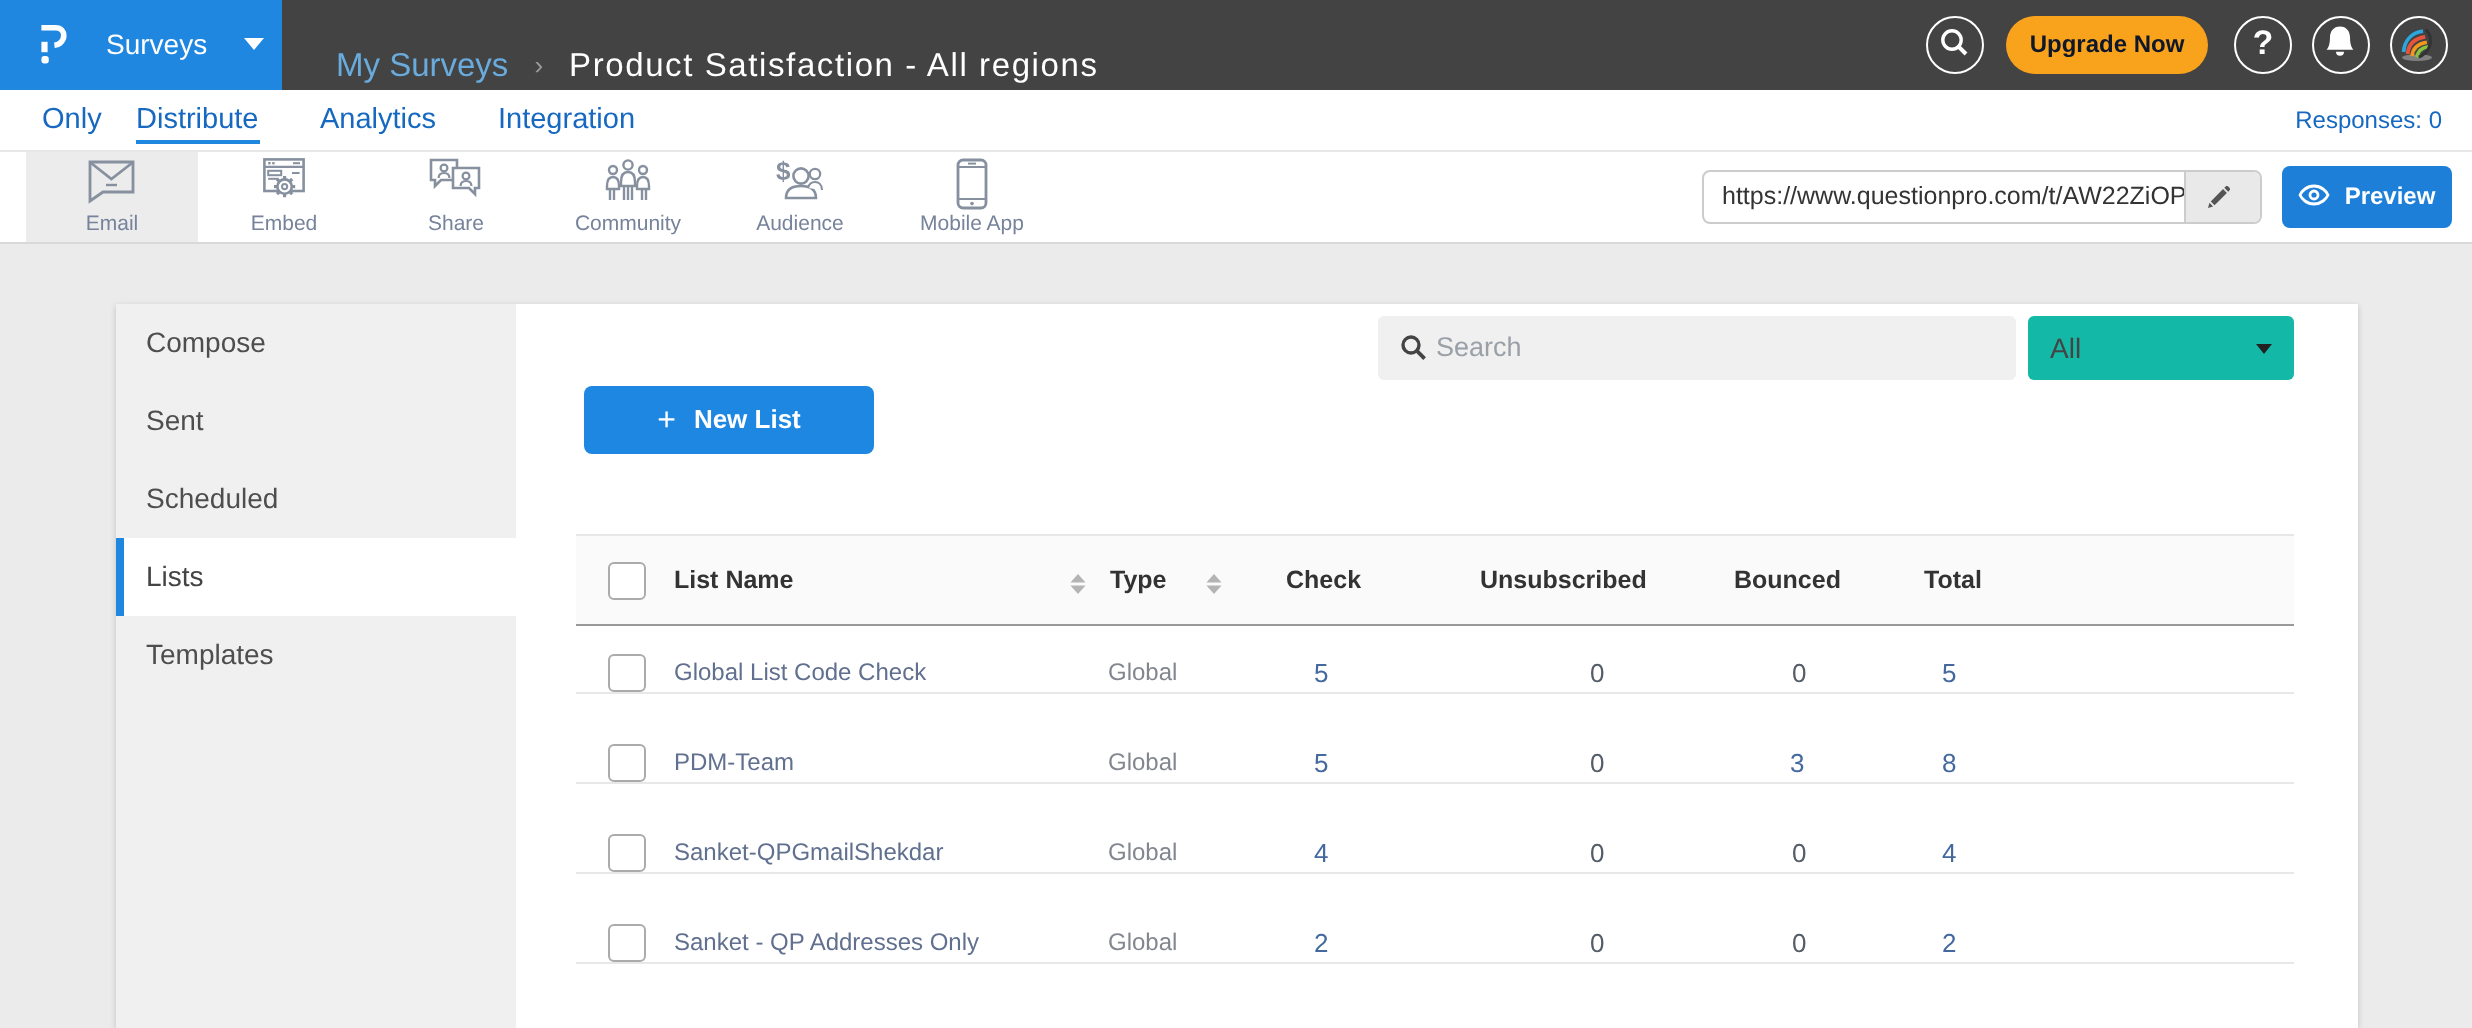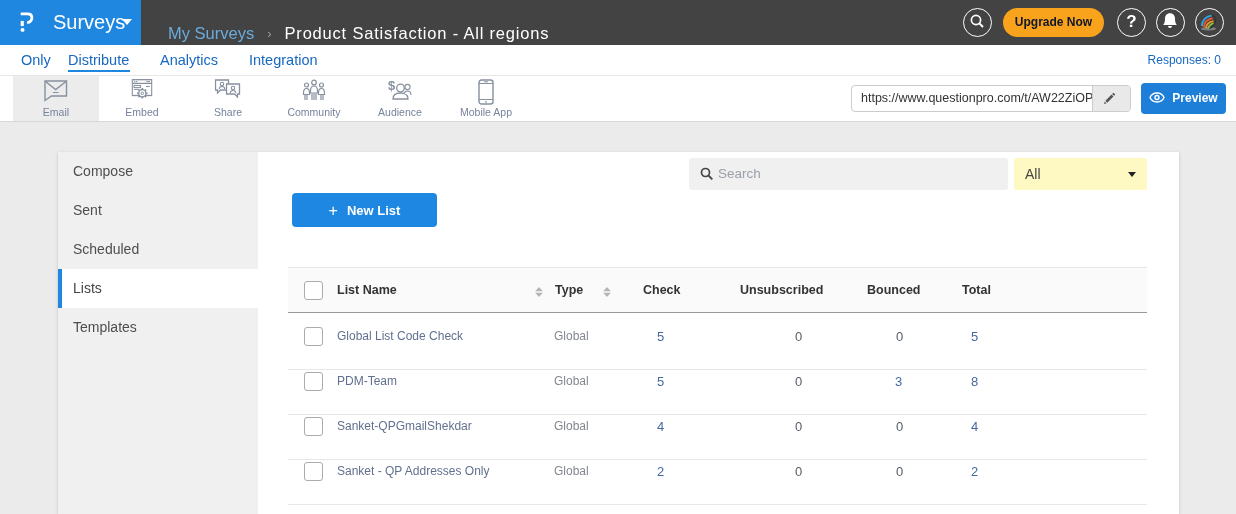--- a/index.html
+++ b/index.html
@@ -3,21 +3,21 @@
 <meta charset="utf-8">
 <style>
 * { margin:0; padding:0; box-sizing:border-box; }
 html,body { width:1236px; height:514px; overflow:hidden; }
 body { font-family:"Liberation Sans", sans-serif; position:relative; background:#ebebeb; }
 
 
 #topbar { position:absolute; left:0; top:0; width:1236px; height:45px; background:#434343; }
 #logobox { position:absolute; left:0; top:0; width:141px; height:45px; background:#2087e1; }
 #logobox svg { position:absolute; left:20px; top:11px; }
-#surveys { position:absolute; left:53px; top:0; height:45px; line-height:45px; color:#fff; font-size:20px; }
+#surveys { position:absolute; left:53px; top:0; height:45px; line-height:45px; color:#fff; font-size:14px; }
 #surveycaret { position:absolute; left:122px; top:19px; width:0; height:0; border-left:5.5px solid transparent; border-right:5.5px solid transparent; border-top:6.5px solid #fff; }
 #crumb { position:absolute; left:168px; top:0; height:63px; line-height:45px; font-size:16.5px; color:#fff;margin-top:11px; }
 #crumb .link { color:#6aabdd; }
 #crumb .sep { color:#9a9a9a; font-size:13px; padding:0 13px; position:relative; top:-1px; }
 .circbtn { position:absolute; top:8px; width:29px; height:29px; border:1.4px solid #fff; border-radius:50%; }
 #upgrade { position:absolute; left:1003px; top:8px; width:101px; height:29px; background:#f9a21c; border-radius:15px; color:#0f172a; font-size:12px; font-weight:bold; text-align:center; line-height:29px; }
 #qmark { color:#fff; font-weight:bold; font-size:17px; text-align:center; line-height:26px; }
 
 
 #tabbar { position:absolute; left:0; top:45px; width:1236px; height:31px; background:#fff; border-bottom:1px solid #e7e7e7; }
@@ -38,29 +38,29 @@
 
 
 #card { position:absolute; left:58px; top:152px; width:1121px; height:362px; background:#fff; box-shadow:0 1px 3px rgba(0,0,0,0.18); }
 #sidebar { position:absolute; left:0; top:0; width:200px; height:362px; background:#f0f0f0; }
 .menuitem { position:absolute; left:0; width:200px; height:39px; line-height:39px; padding-left:15px; font-size:14px; color:#4e4e4e; }
 .menuitem.active { background:#fff; border-left:4px solid #2087e1; padding-left:11px; color:#444; width:201px; }
 
 
 #searchbox { position:absolute; left:689px; top:158px; width:319px; height:32px; background:#f0f0f0; border-radius:3px; }
 #searchbox span { position:absolute; left:29px; top:0; height:32px; line-height:32px; font-size:13.5px; color:#9aa0a8; }
-#allbox { position:absolute; left:1014px; top:158px; width:133px; height:32px; background:#fef9c3; border-radius:3px; }
+#allbox { position:absolute; left:1014px; top:158px; width:133px; height:32px; background:#14b8a6; border-radius:3px; }
 #allbox span { position:absolute; left:11px; top:0; height:32px; line-height:32px; font-size:14px; color:#444; }
 #allcaret { position:absolute; left:114px; top:14px; width:0; height:0; border-left:4.5px solid transparent; border-right:4.5px solid transparent; border-top:5px solid #222; }
 #newlist { position:absolute; left:292px; top:193px; width:145px; height:34px; background:#1e87e2; border-radius:4px; color:#ffffff; text-align:center; line-height:34px; font-size:13px; font-weight:bold; }
 #newlist .plus { font-weight:normal; font-size:16px; margin-right:9px; position:relative; top:1px; }
 
 
 #thead { position:absolute; left:288px; top:267px; width:859px; height:46px; background:#fafafa; border-top:1px solid #e7e7e7; border-bottom:1px solid #999; }
-.trow { position:absolute; left:288px; width:859px; height:56px; border-bottom:1px solid #e8e8e8; }
+.trow { position:absolute; left:288px; width:859px; height:33px; border-bottom:1px solid #e8e8e8; }
 .cb { position:absolute; left:16px; width:19px; height:19px; border:1px solid #ababab; border-radius:3px; background:#fff; }
 #thead .cb { top:13px; }
 .trow .cb { top:13px; }
 .hcell { position:absolute; top:0; height:45px; line-height:45px; font-size:12.5px; font-weight:bold; color:#333; }
 .dcell { position:absolute; top:0; height:45px; line-height:45px; font-size:13px; }
 .lname { color:#61708f; font-size:12px; }
 .gtype { color:#82878f; font-size:12px; }
 .num { color:#44699e; }
 .zero { color:#555e68; }
 .sorticon { position:absolute; top:19px; }

